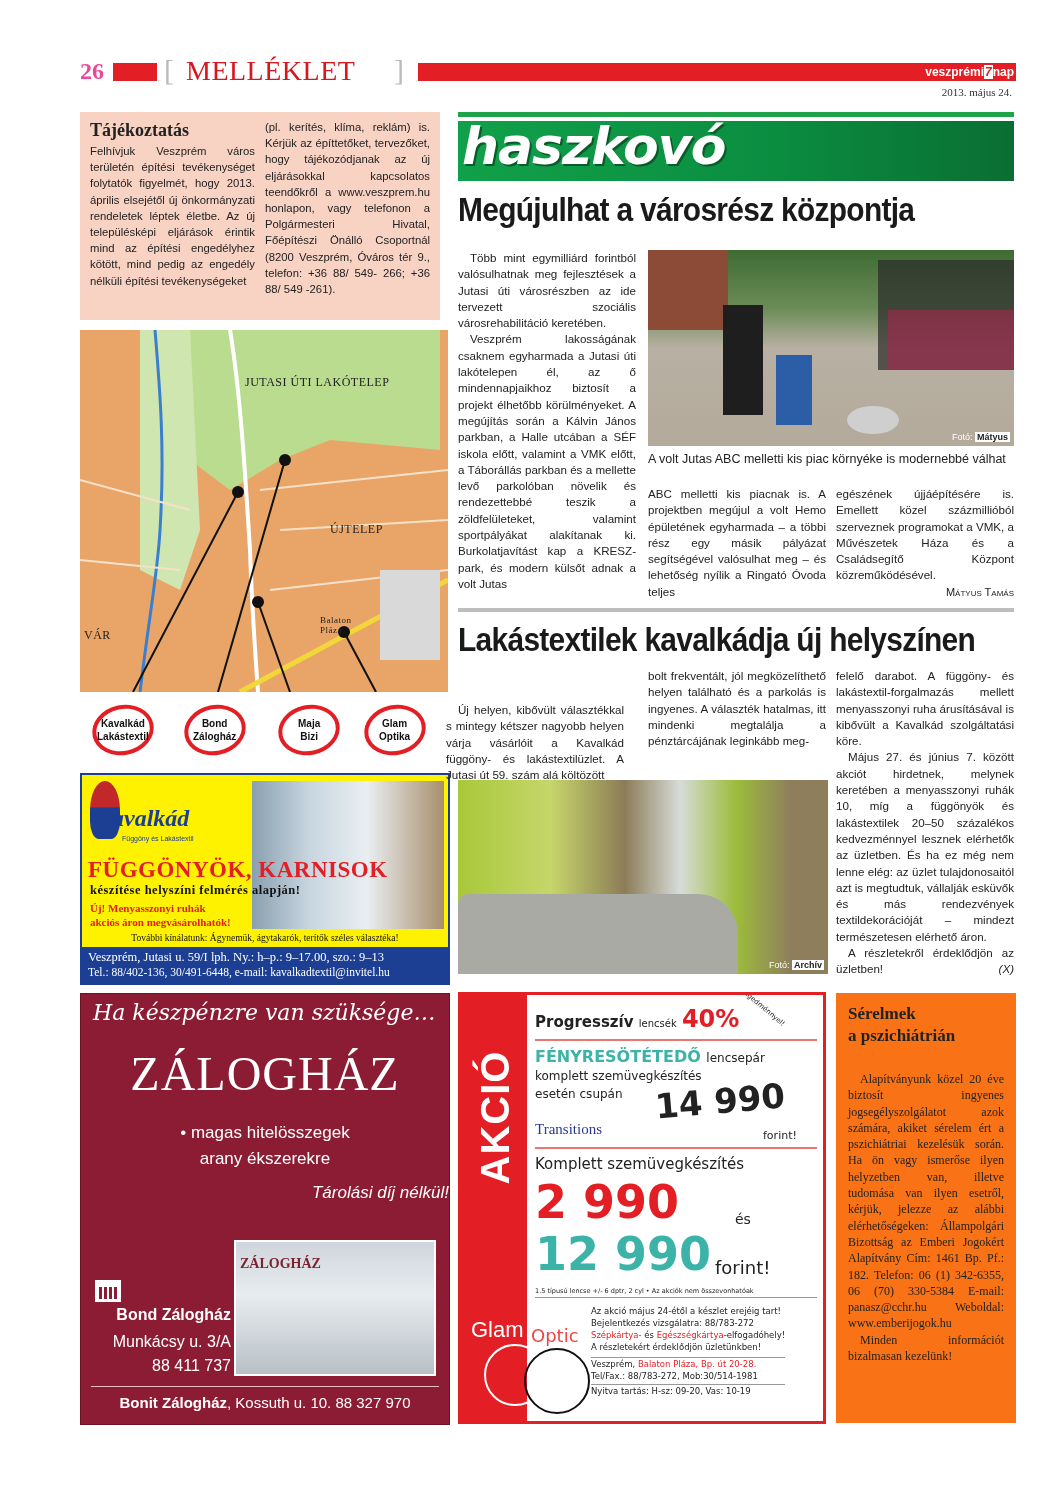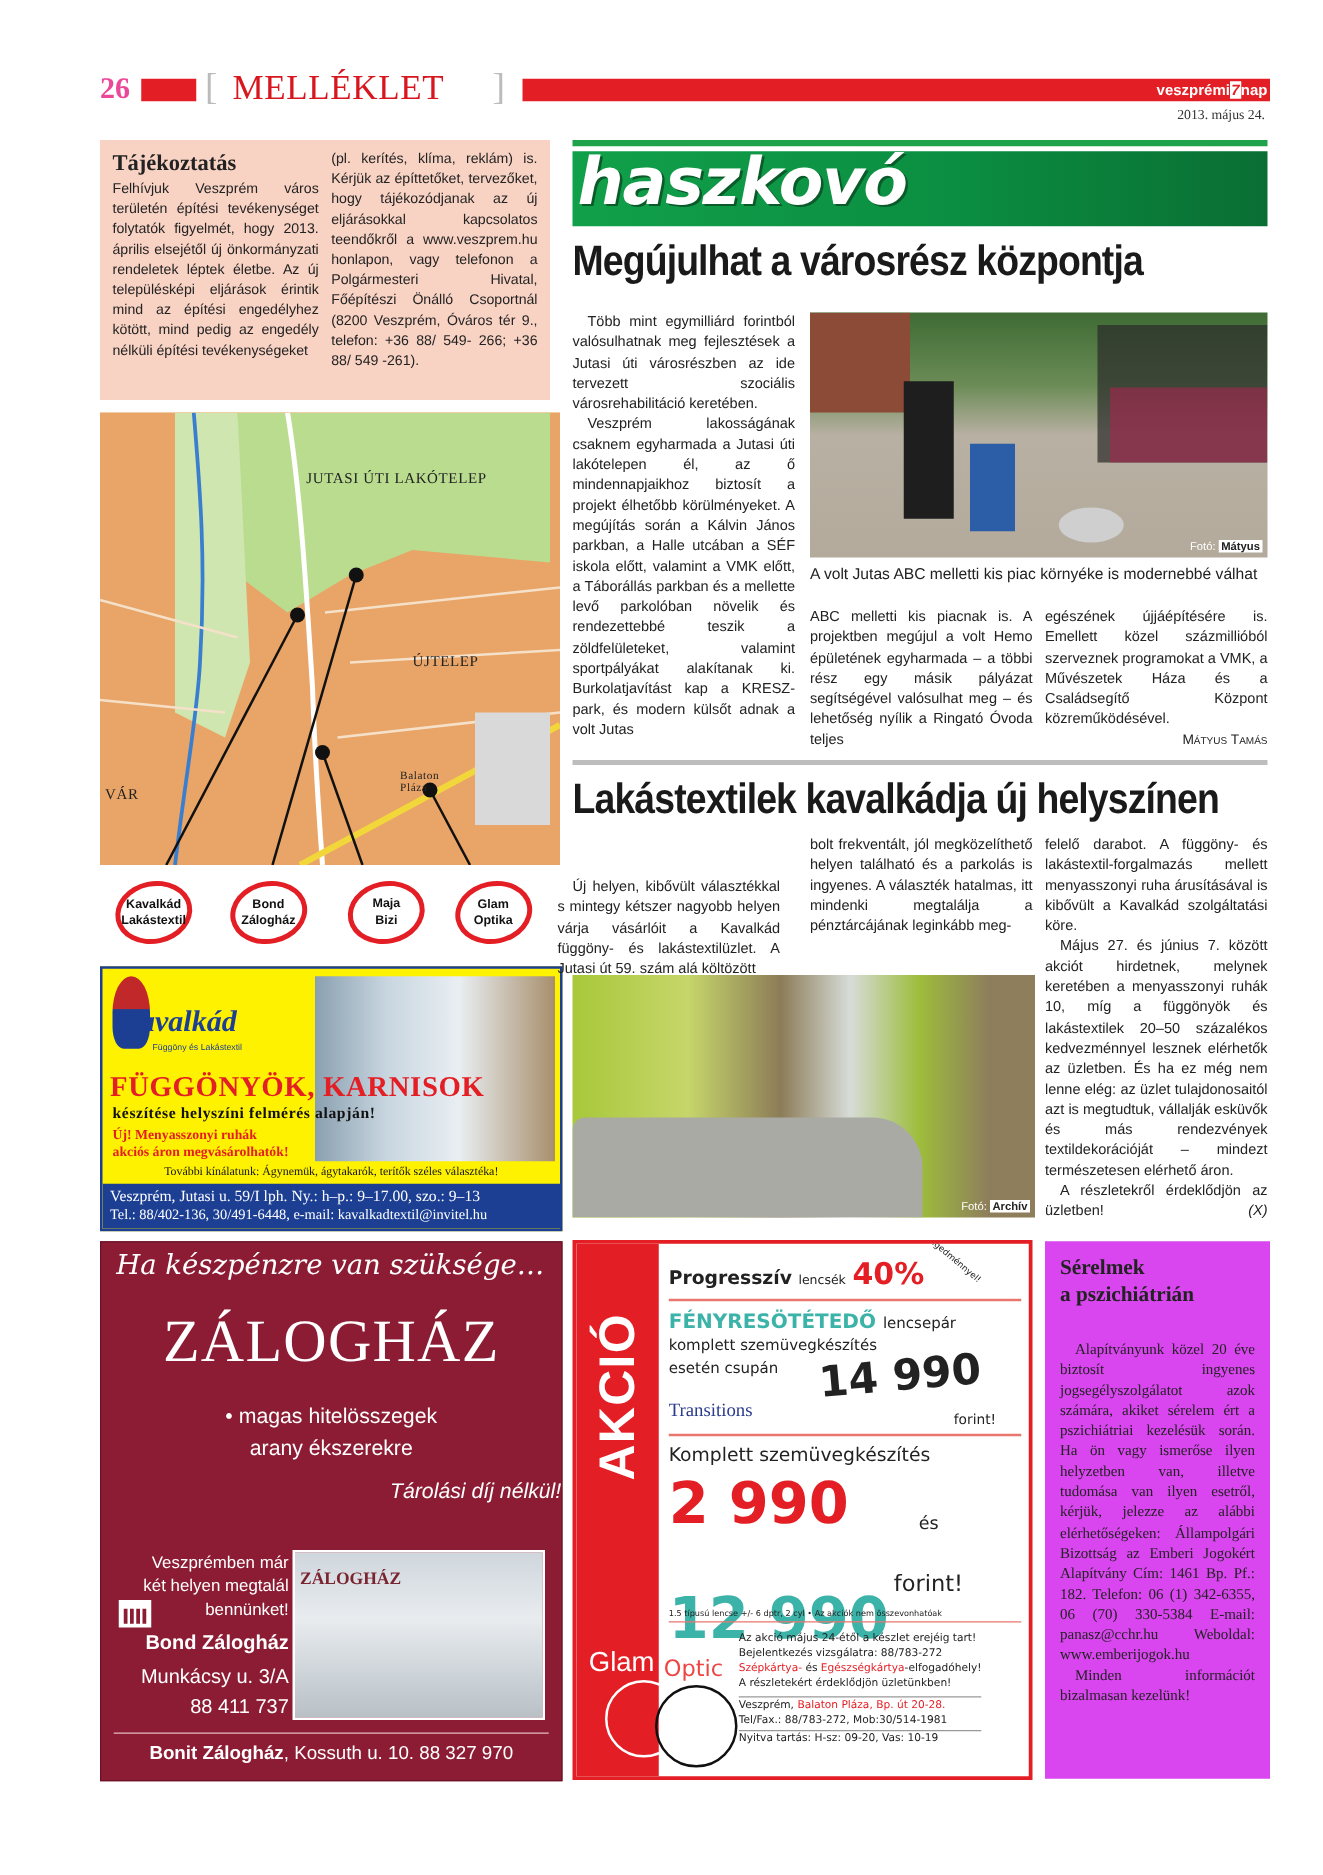--- a/index.html
+++ b/index.html
@@ -90,26 +90,26 @@
   .photo2{left:458px;top:780px;width:370px;height:194px;background:linear-gradient(90deg,#a8c83a 0%,#c6d66a 25%,#8c7c58 45%,#d7dcd8 60%,#9dbd3b 75%,#8e7e5c 90%);overflow:hidden;}
   .photo2-sofa{position:absolute;left:0;bottom:0;width:280px;height:80px;background:#a9aaa3;border-radius:10px 40px 0 0;}
 
   
   .optic-ad{left:458px;top:992px;width:368px;height:432px;border:3px solid #e31e24;background:#fff;overflow:hidden;}
   .optic-side{position:absolute;left:0;top:0;width:66px;height:100%;background:#e31e24;}
   .optic-akcio{position:absolute;left:-46px;top:100px;width:160px;transform:rotate(-90deg);color:#fff;font-weight:bold;font-size:40px;text-align:center;letter-spacing:1px;}
   .optic-main{position:absolute;left:74px;top:0;right:6px;}
   .o-line{position:absolute;left:0;font-family:"DejaVu Sans",sans-serif;}
   .o-red{color:#e31e24;}
-  .o-teal{color:#3cb3a8;margin-top:40px;}
+  .o-teal{color:#3cb3a8;}
   .o-rule{position:absolute;left:0;right:0;height:2px;background:#e9766f;}
   .glam-logo{position:absolute;left:10px;top:322px;font-size:22px;color:#fff;}
 
   
-  .psy-box{left:836px;top:993px;width:180px;height:430px;background:#d946ef;padding:10px 12px;font-family:"Liberation Serif",serif;}
+  .psy-box{left:836px;top:993px;width:180px;height:430px;background:#f97316;padding:10px 12px;font-family:"Liberation Serif",serif;}
   .psy-title{font-weight:bold;font-size:17px;line-height:22px;color:#222;}
   .psy-body{margin-top:24px;font-size:12px;line-height:16.3px;text-align:justify;color:#222;}
   .psy-body p{text-indent:12px;}
 </style>
 </head>
 <body>
 
 <div class="abs pg-num">26</div>
 <div class="abs red-block1"></div>
 <div class="abs section-bracket">[</div>
@@ -188,25 +188,20 @@
 
 <div class="abs zalog-ad">
   <div class="zalog-script">Ha készpénzre van szüksége…</div>
   <div class="zalog-title">ZÁLOGHÁZ</div>
   <div class="zalog-b1">
     <div>• magas hitelösszegek</div>
     <div>arany ékszerekre</div>
   </div>
   <div class="zalog-b2">
     <div class="it">Tárolási díj nélkül!</div>
-  </div>
-  <div class="zalog-left">
-    <div>Veszprémben már</div>
-    <div>két helyen megtalál</div>
-    <div>bennünket!</div>
   </div>
   <div class="zalog-icon">
       <i></i>
       <i></i>
       <i></i>
       <i></i>
     </div>
   <div class="zalog-name">Bond Zálogház</div>
   <div class="zalog-addr">
     <div>Munkácsy u. 3/A</div>

